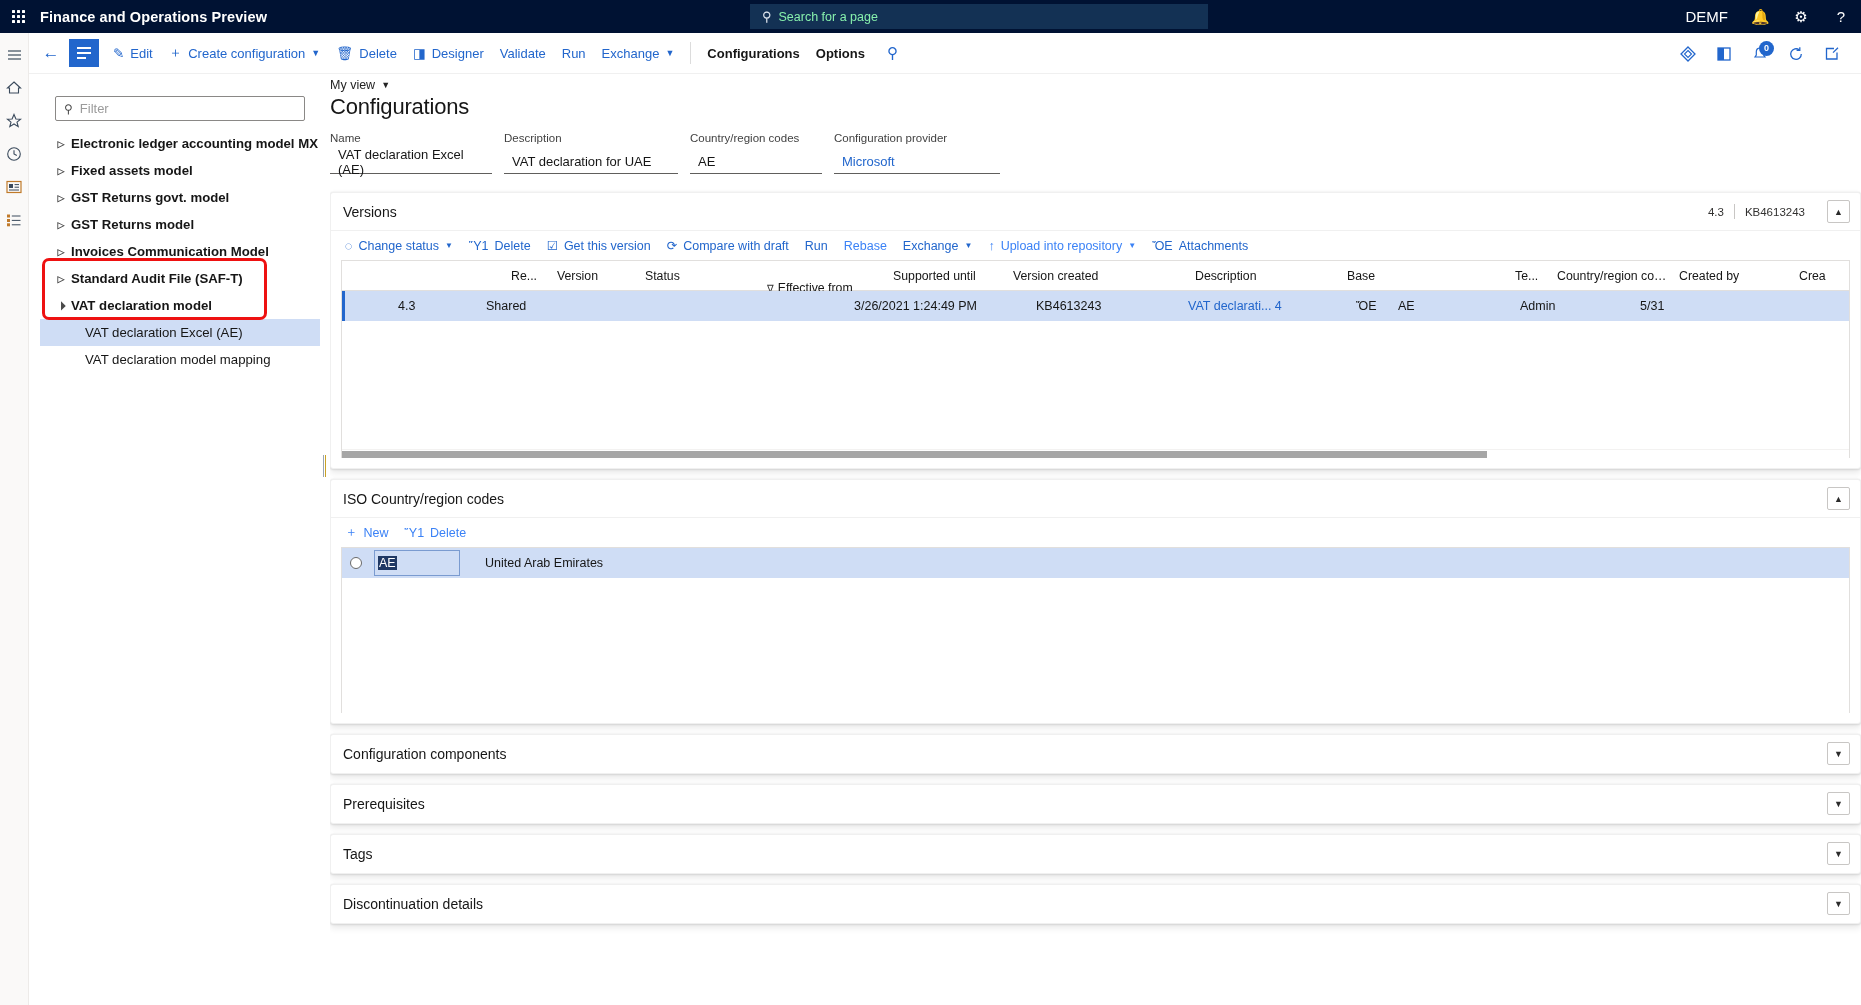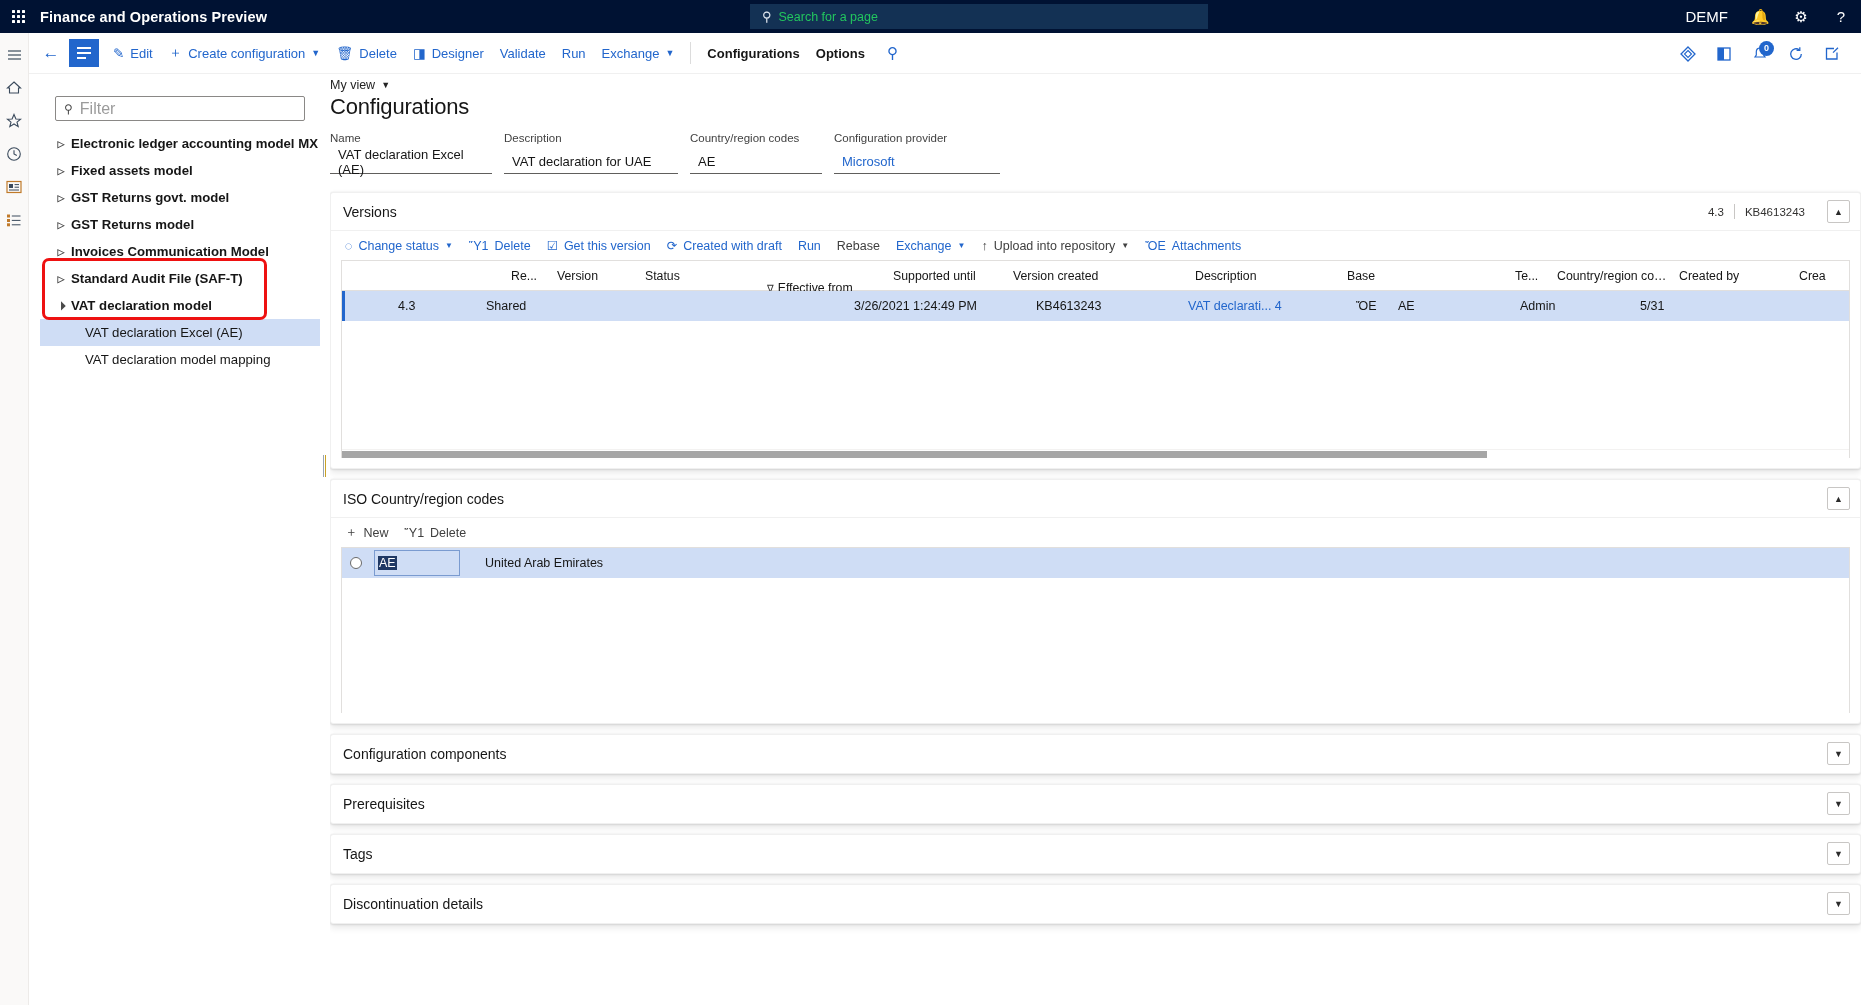--- a/index.html
+++ b/index.html
@@ -40,21 +40,21 @@
   }
   #search-box {
     position: absolute; left: 750px; top: 4px;
     width: 458px; height: 25px;
     background: #133154;
     display: flex; align-items: center;
     padding-left: 12px;
     cursor: text;
   }
   #search-box .sicon { font-size: 13px; color: #dfe6ef; margin-right: 7px; line-height: 1; }
-  #search-box .sph { font-size: 12.5px; color: #22c55e; }
+  #search-box .sph { font-size: 12.5px; color: #86efac; }
   #topbar-right {
     position: absolute; right: 0; top: 0; height: 33px;
     display: flex; align-items: center; gap: 0px;
   }
   .tb-item {
     height: 33px; display: flex; align-items: center; justify-content: center;
     padding: 0 13px; font-size: 15px; color: #ffffff; cursor: pointer;
   }
   .tb-icon { width: 40px; padding: 0; font-size: 15px; }
 
@@ -135,21 +135,21 @@
   }
   #filterbox {
     margin: 0 8px 0 15px;
     height: 25px; width: 250px;
     border: 1px solid #8a8886;
     display: flex; align-items: center;
     padding-left: 8px; border-radius: 2px;
     background: #fff; cursor: text;
   }
   #filterbox .fi { font-size: 12px; color: #4c4c4c; margin-right: 7px; }
-  #filterbox .fph { font-size: 16px; color: #9b9b9b; }
+  #filterbox .fph { font-size: 13px; color: #9b9b9b; }
   .tree { margin-top: 9px; }
   .tnode {
     height: 27px; display: flex; align-items: center;
     font-size: 13.2px; color: #161616; cursor: pointer;
     padding-left: 11px;
   }
   .tnode.root { font-weight: bold; }
   .tnode.selected { background: #cfddf5; }
   .tw {
     width: 20px; display: flex; align-items: center; justify-content: center;
@@ -232,21 +232,21 @@
   }
   .card-toolbar {
     height: 30px; display: flex; align-items: center;
     border-top: 1px solid #f0f0f0;
     padding-left: 6px;
   }
   .tbi {
     display: flex; align-items: center; height: 26px; padding: 0 8px;
     font-size: 12.5px; color: #2266cc; cursor: pointer; white-space: nowrap;
   }
-  .tbi.disabled { color: #404040; cursor: default; }
+  .tbi.disabled { color: #3b82f6; cursor: default; }
   .tbi .gl { margin-right: 6px; font-size: 12.5px; }
   .tbi .chev { margin-left: 6px; font-size: 8px; }
 
   
   .grid-wrap { padding: 0 10px 10px 10px; }
   .grid {
     border: 1px solid #e1dfdd;
     border-bottom: none;
     background: #fff;
     position: relative;
@@ -576,21 +576,21 @@
         <div class="tbi">
           <span class="gl">Ὕ1</span>
           <span>Delete</span>
         </div>
         <div class="tbi">
           <span class="gl">☑</span>
           <span>Get this version</span>
         </div>
         <div class="tbi">
           <span class="gl">⟳</span>
-          <span>Created with draft</span>
+          <span>Compare with draft</span>
         </div>
         <div class="tbi">
           <span>Run</span>
         </div>
         <div class="tbi disabled">
           <span>Rebase</span>
         </div>
         <div class="tbi">
           <span>Exchange</span>
           <span class="chev">▼</span>

